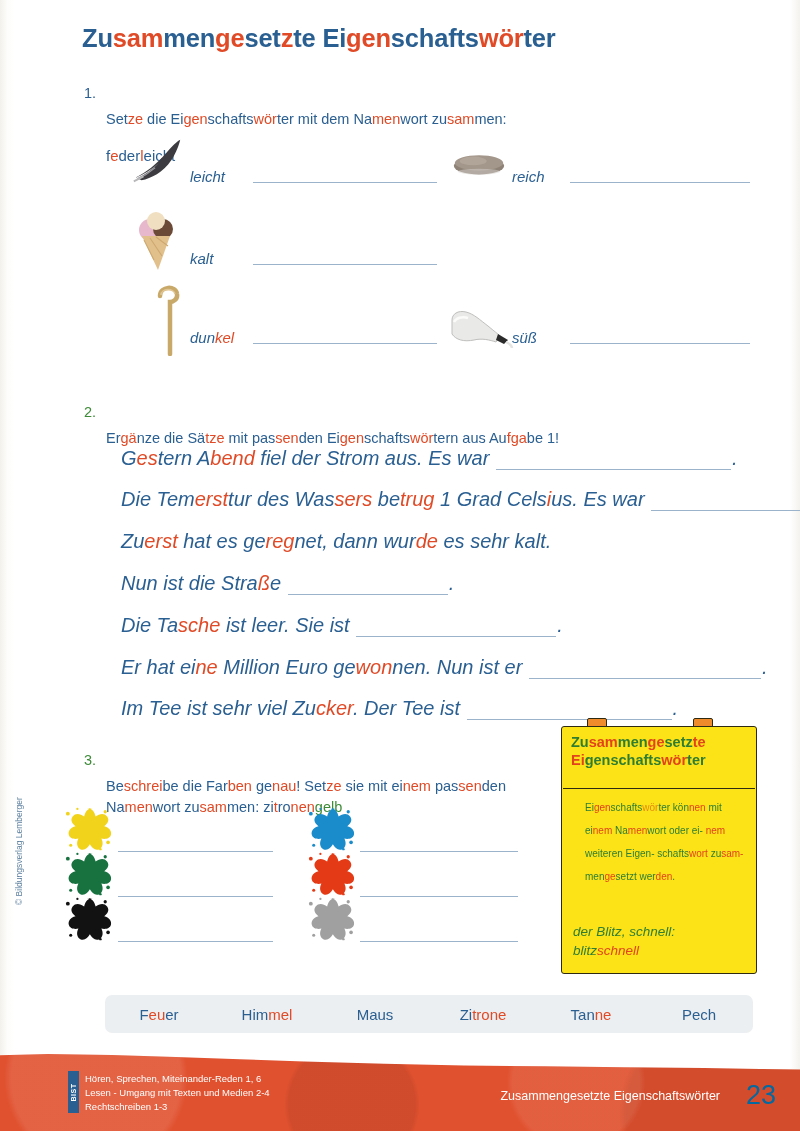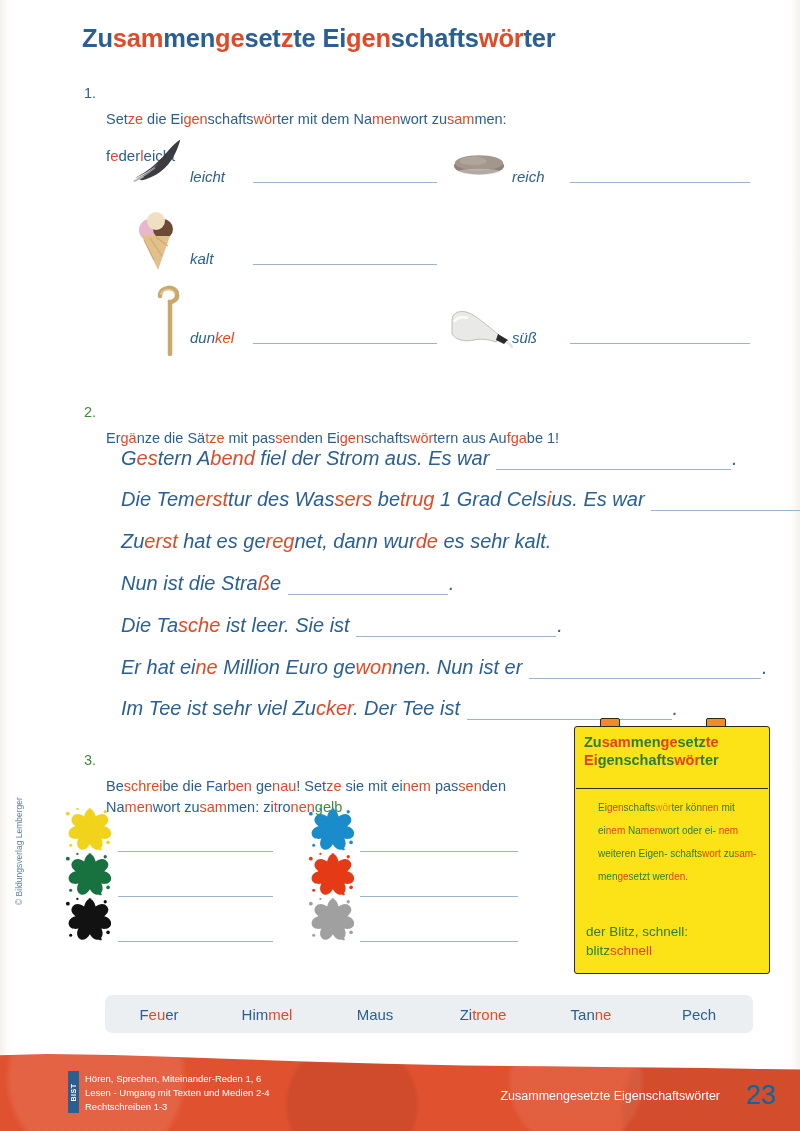--- a/index.html
+++ b/index.html
@@ -92,21 +92,21 @@
   
   .splotch-row { position: absolute; }
   .splotch-row .splat { position: absolute; width: 50px; height: 46px; top: 0; }
   .splotch-row .sline {
     position: absolute; bottom: 2px; height: 1px;
     border-bottom: 1px solid #9cb4cb;
   }
 
   
   #infobox {
-    position: absolute; left: 574px; top: 726px;
+    position: absolute; left: 561px; top: 726px;
     width: 196px; height: 248px; border-radius: 26px;
   }
   #infobox .paper {
     position: absolute; inset: 0;
     background: #fbe317;
     border: 1.6px solid #2e2a12;
     border-radius: 3px;
   }
   #infobox .tab {
     position: absolute; top: -8px; width: 20px; height: 14px;
@@ -121,21 +121,21 @@
   #ib-title {
     position: absolute; left: 10px; top: 7px; right: 6px;
     font-size: 14.5px; font-weight: bold; line-height: 18px;
   }
   #ib-body {
     position: absolute; left: 12px; top: 70px; right: 8px;
     font-size: 10px; line-height: 23px; margin-left: 12px;
   }
   #ib-ex {
     position: absolute; left: 12px; top: 196px; right: 8px;
-    font-size: 13.5px; line-height: 19px; 
+    font-size: 13.5px; line-height: 19px; font-style: italic;
   }
   .ib-g { color: #2e7d32; }
   .ib-r { color: #e2431c; }
   .ib-o { color: #e58a12; }
 
   
   #wordbank {
     position: absolute; left: 105px; top: 995px;
     width: 648px; height: 38px;
     background: #eceff1; border-radius: 7px;

